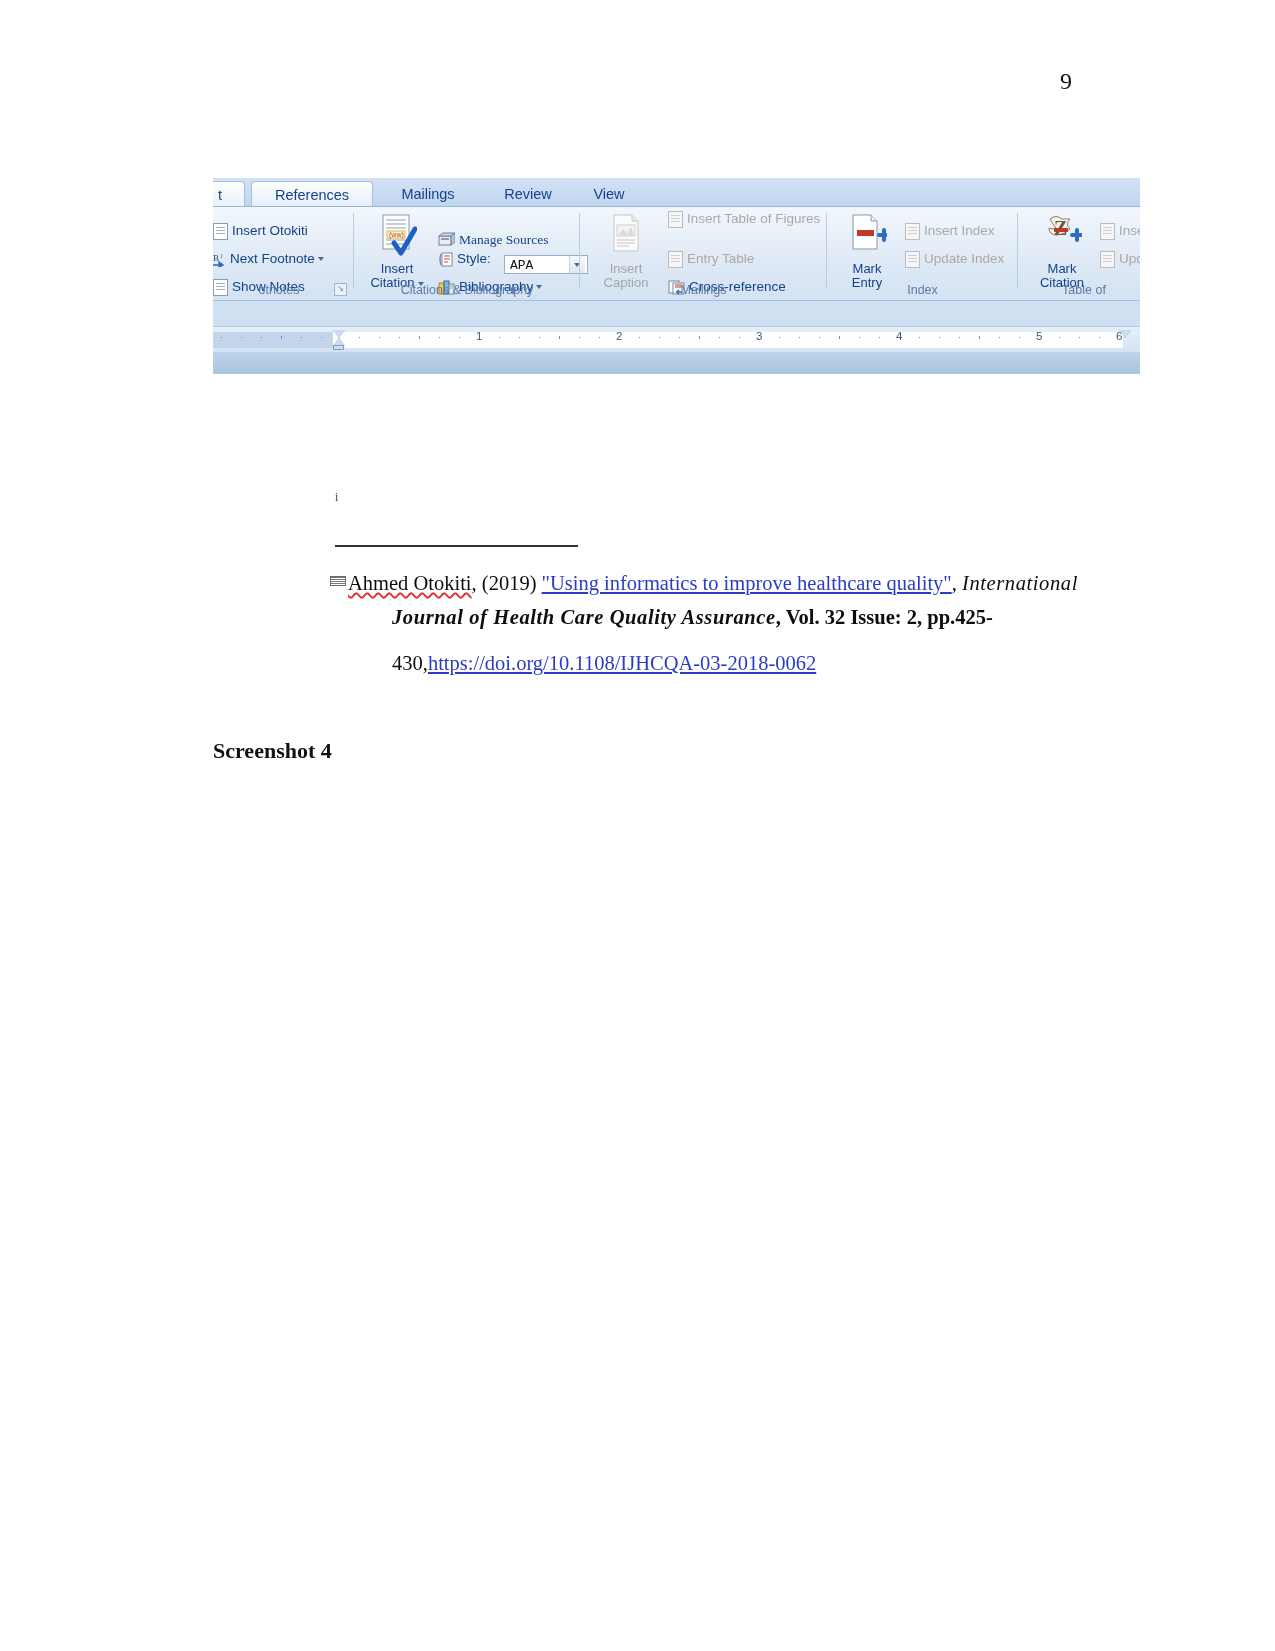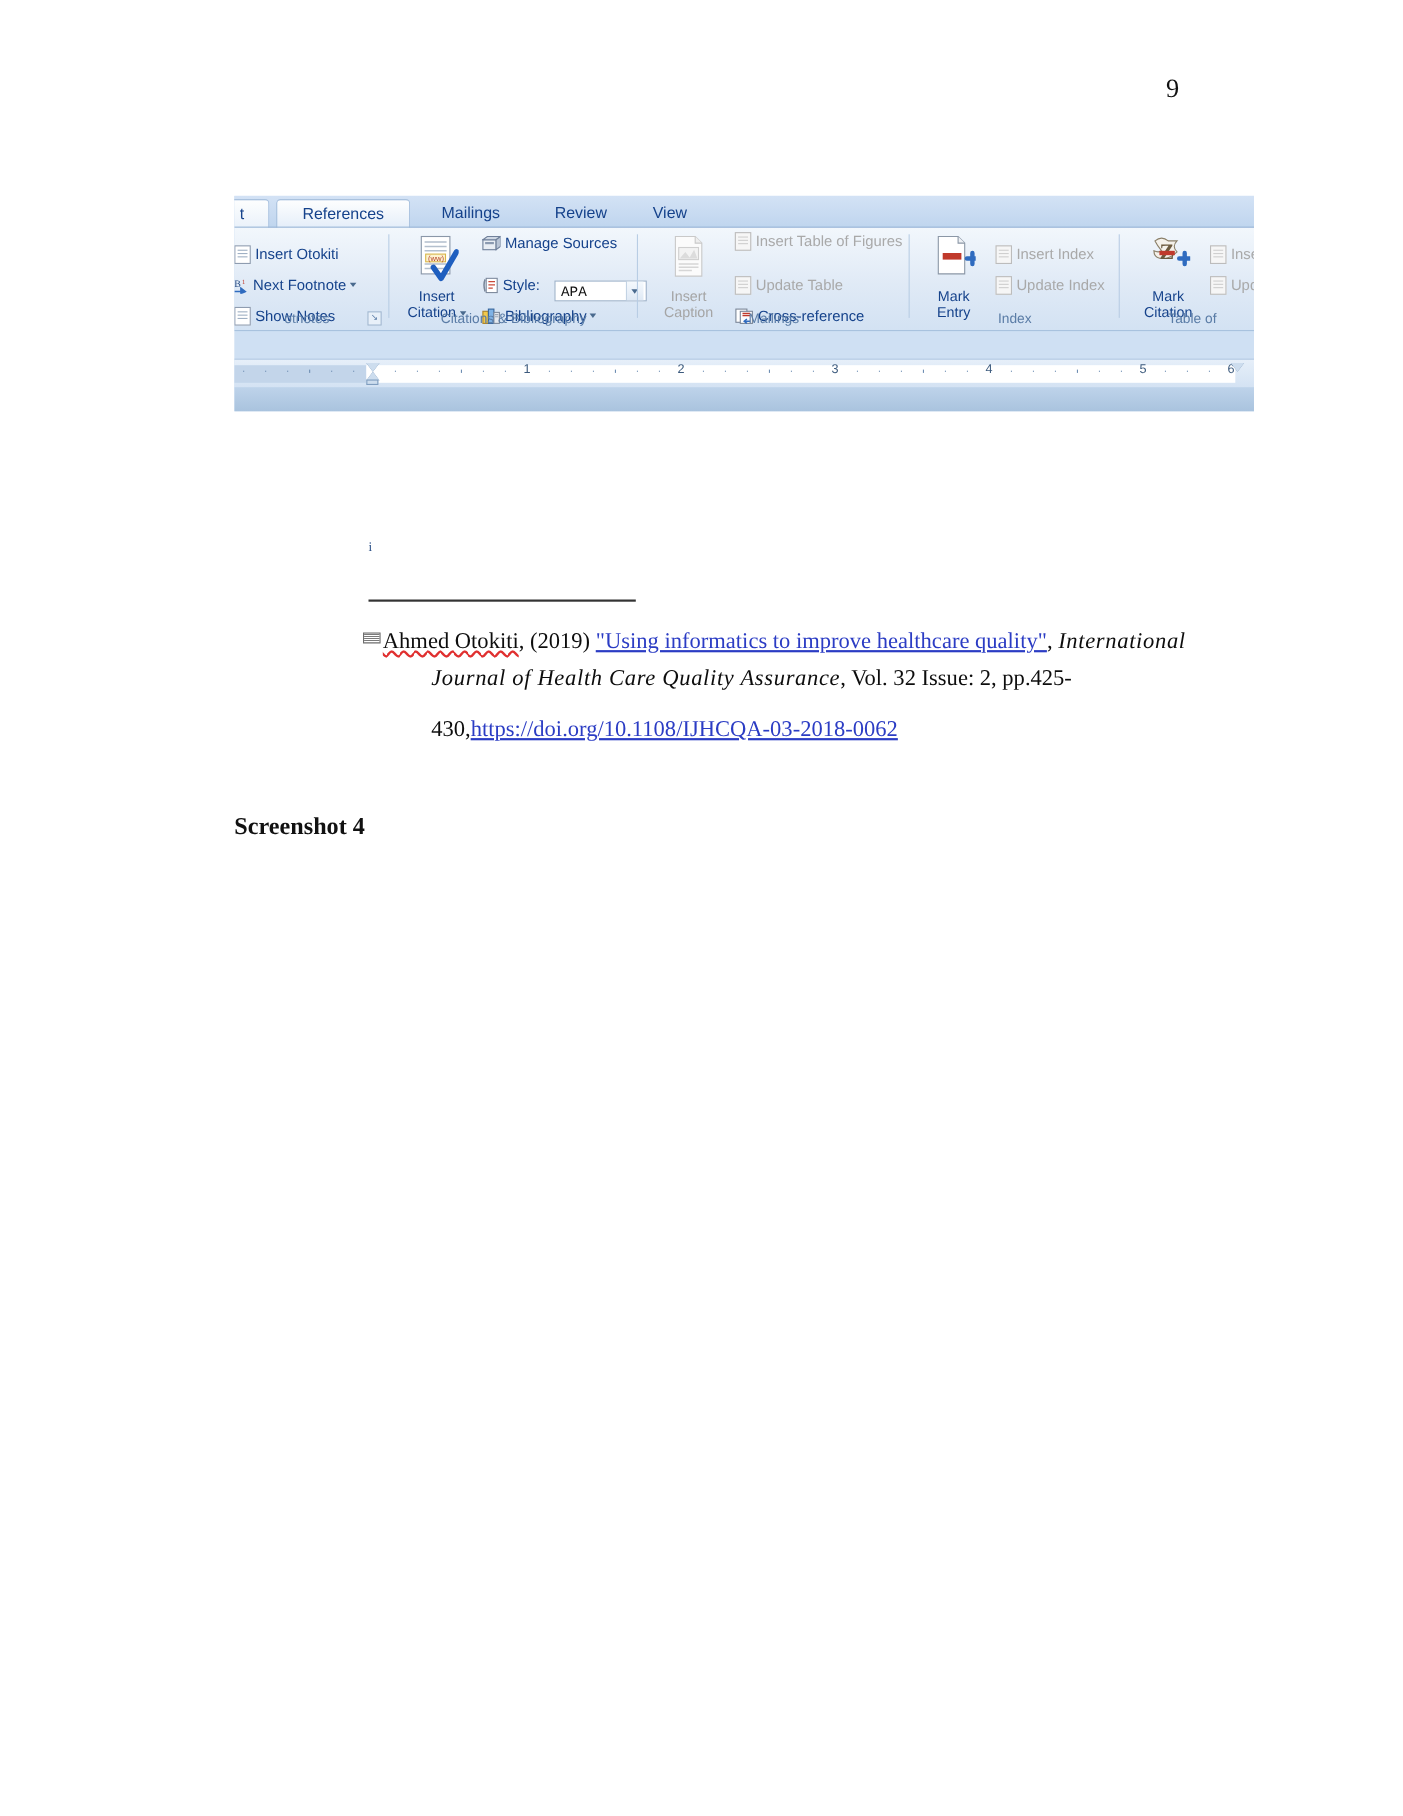--- a/index.html
+++ b/index.html
@@ -350,20 +350,21 @@
     letter-spacing: 0.6px;
   }
   #citation-line2 {
     position: absolute;
     left: 62px;
     top: 116px;
     width: 720px;
     font-family: "Liberation Serif", serif;
     font-size: 20.5px;
     color: #0d0d0d;
+    font-weight: bold;
   }
   #citation-line3 {
     position: absolute;
     left: 62px;
     top: 162px;
     width: 720px;
     font-family: "Liberation Serif", serif;
     font-size: 20.5px;
     color: #0d0d0d;
   }
@@ -438,21 +439,21 @@
             <path d="M9 7h20M9 11h20M9 15h20M9 27h20M9 31h20" stroke="#b3bfcd" stroke-width="1.4"></path>
             <rect x="10" y="18" width="18" height="7" fill="#fdf3d0" stroke="#d8b64a"></rect>
             <text x="12" y="24" font-size="7" font-family="Liberation Sans, sans-serif" fill="#b5442a">(ww)</text>
             <path d="M17 30 L24 40 L38 16" stroke="#1f5fbf" stroke-width="5" fill="none" stroke-linecap="round" stroke-linejoin="round"></path>
           </svg>
         </span>
         <span class="lbl">Insert</span>
         <span class="lbl"><span>Citation</span><span class="mini-caret"></span></span>
       </div>
 
-      <div class="sm-item" style="left:82px;top:2px;">
+      <div class="sm-item" style="left:82px;top:20px;font-family:Liberation Serif, serif;">
         <span class="ico" style="width:17px;height:15px;">
           <svg width="17" height="15" viewBox="0 0 17 15">
             <rect x="1" y="4" width="12" height="9" fill="#e9eef4" stroke="#70809a"></rect>
             <path d="M1 4 L5 1 L17 1 L13 4 Z" fill="#cfd8e4" stroke="#70809a"></path>
             <path d="M13 4 L17 1 L17 10 L13 13 Z" fill="#b9c5d6" stroke="#70809a"></path>
             <rect x="3" y="6" width="8" height="2" fill="#8b9ab0"></rect>
           </svg>
         </span><span class="txt">Manage Sources</span>
       </div>
 
@@ -497,21 +498,21 @@
           </svg>
         </span>
         <span class="lbl">Insert</span>
         <span class="lbl">Caption</span>
       </div>
 
       <div class="sm-item disabled" style="left:86px;top:0;">
         <span class="ico doc-ico dim"></span><span class="txt">Insert Table of Figures</span>
       </div>
       <div class="sm-item disabled" style="left:86px;top:40px;">
-        <span class="ico doc-ico dim"></span><span class="txt">Update Table</span>
+        <span class="ico doc-ico dim"></span><span class="txt">Entry Table</span>
       </div>
       <div class="sm-item" style="left:86px;top:68px;">
         <span class="ico" style="width:17px;height:15px;">
           <svg width="17" height="15" viewBox="0 0 17 15">
             <rect x="1" y="1" width="10" height="12" fill="#fff" stroke="#7b8798"></rect>
             <rect x="5" y="3" width="11" height="11" fill="#fdfdfd" stroke="#7b8798"></rect>
             <path d="M7 5h7M7 7h7" stroke="#c0392b" stroke-width="1.2"></path>
             <path d="M14 12 L9 12 M11 10 L8.5 12 L11 14" stroke="#2f6bbf" fill="none" stroke-width="1.3"></path>
           </svg>
         </span><span class="txt">Cross-reference</span>

